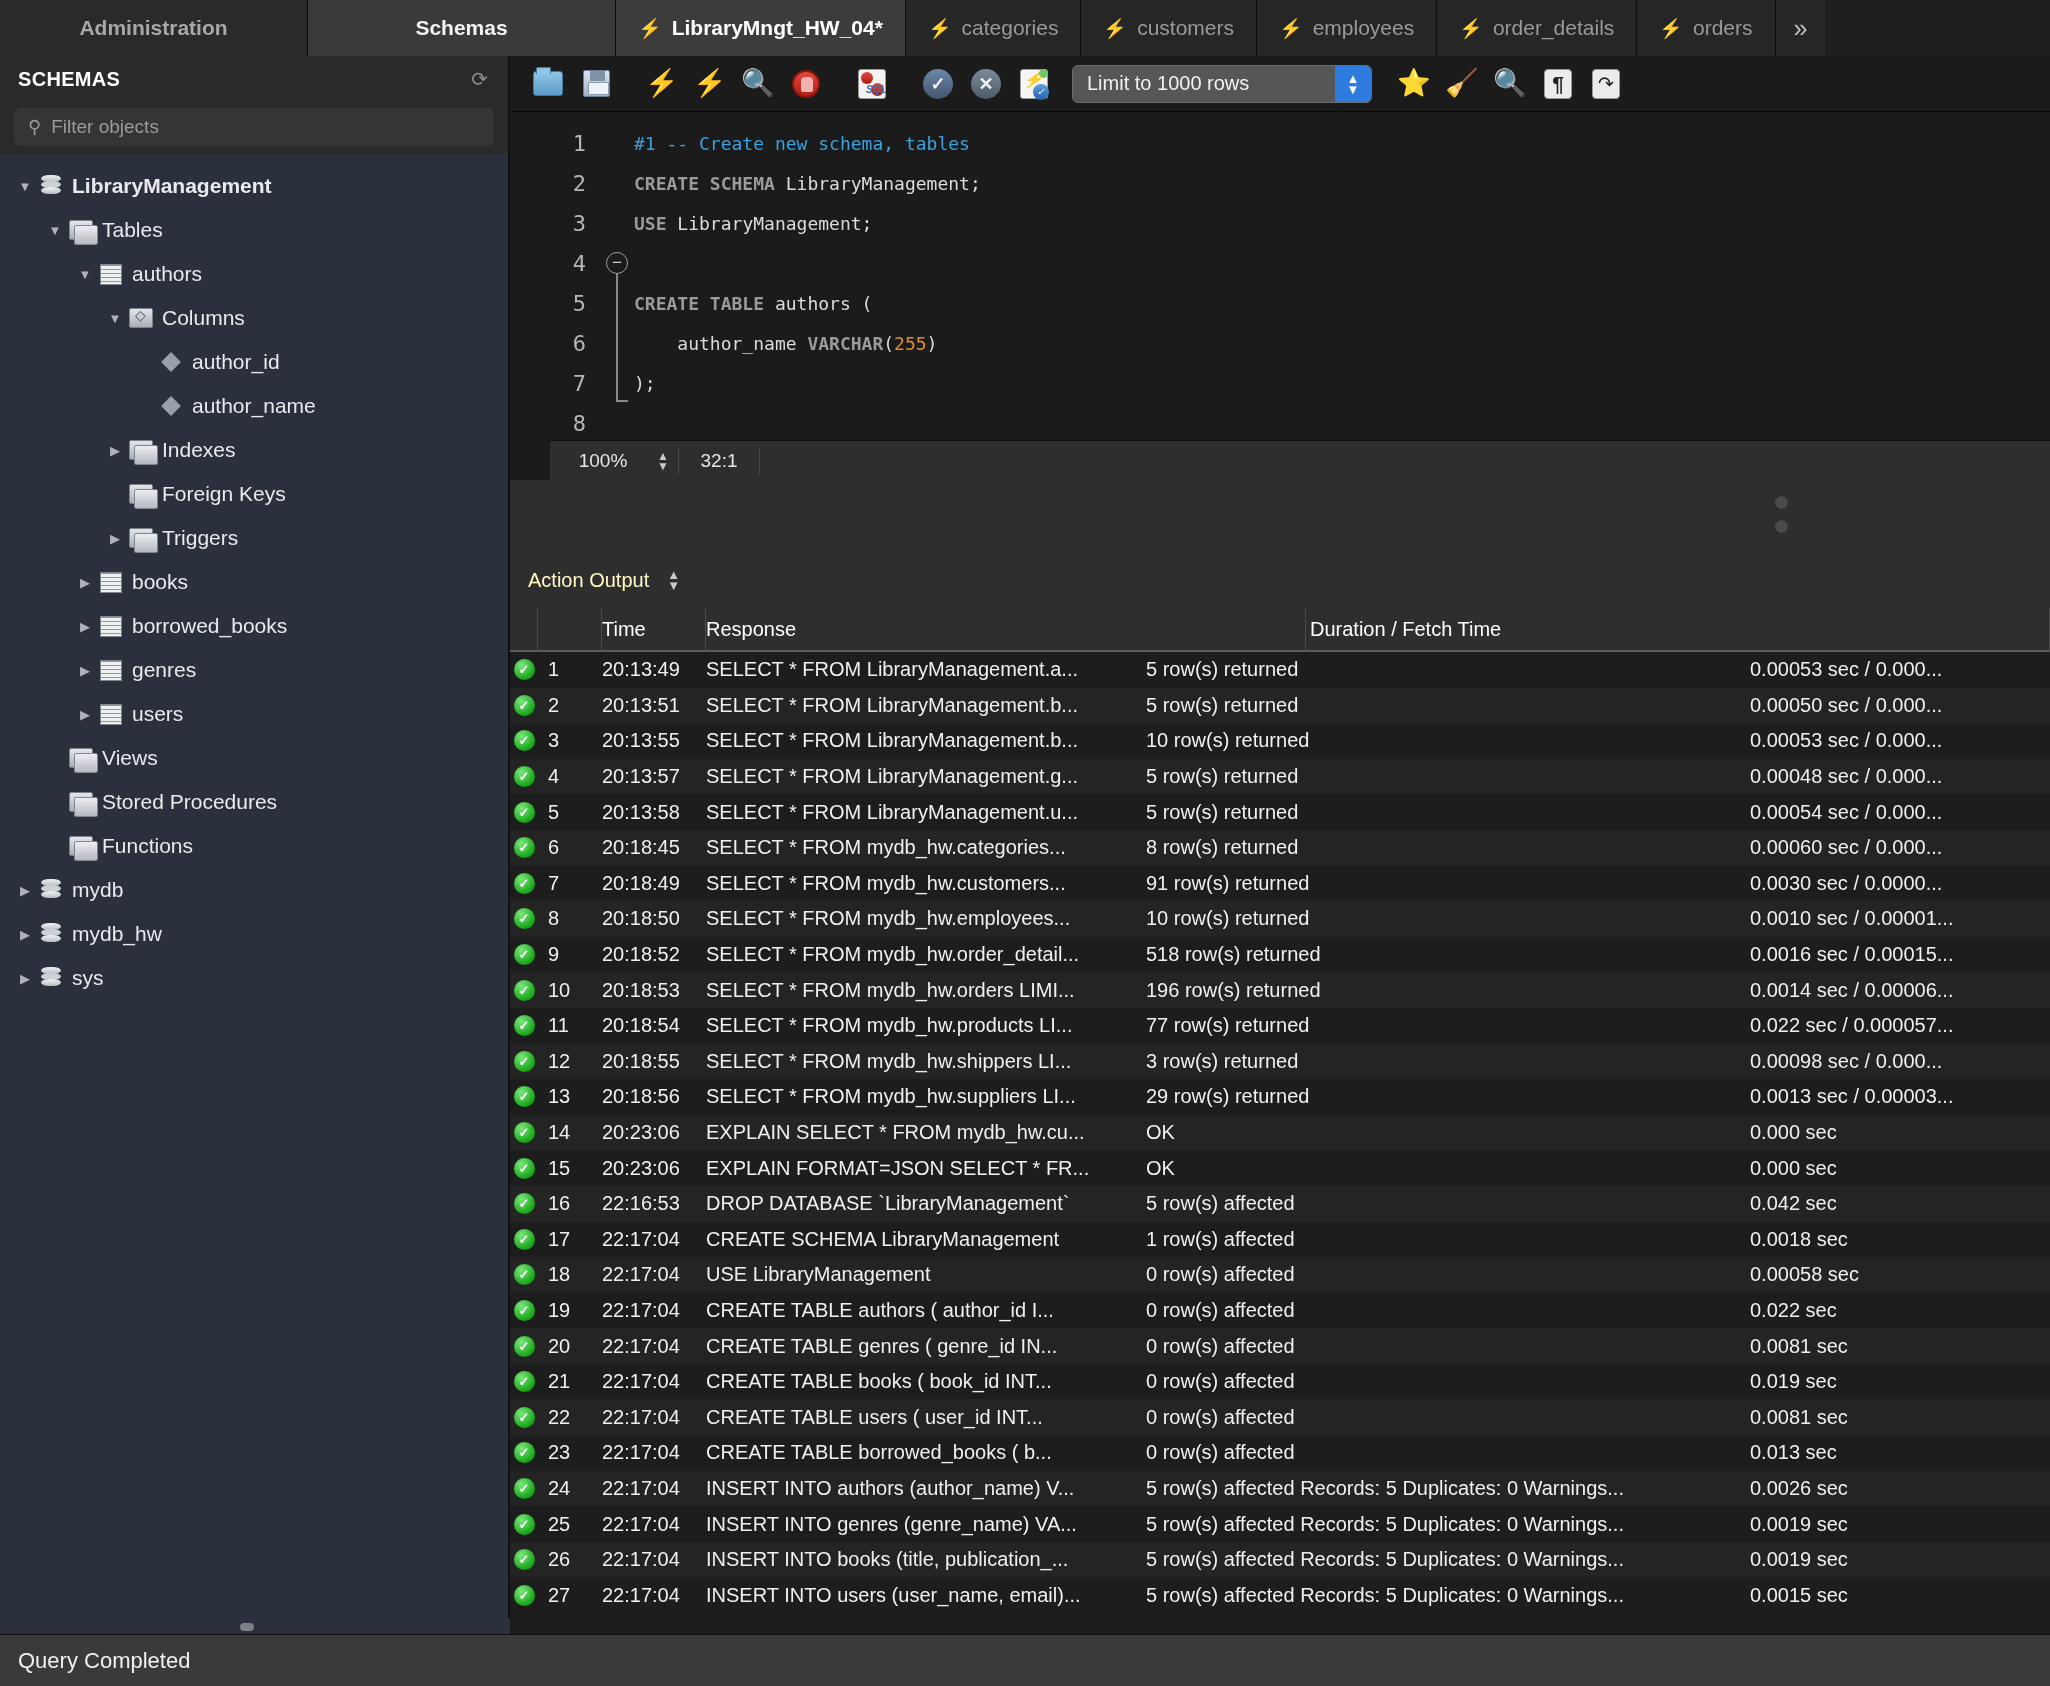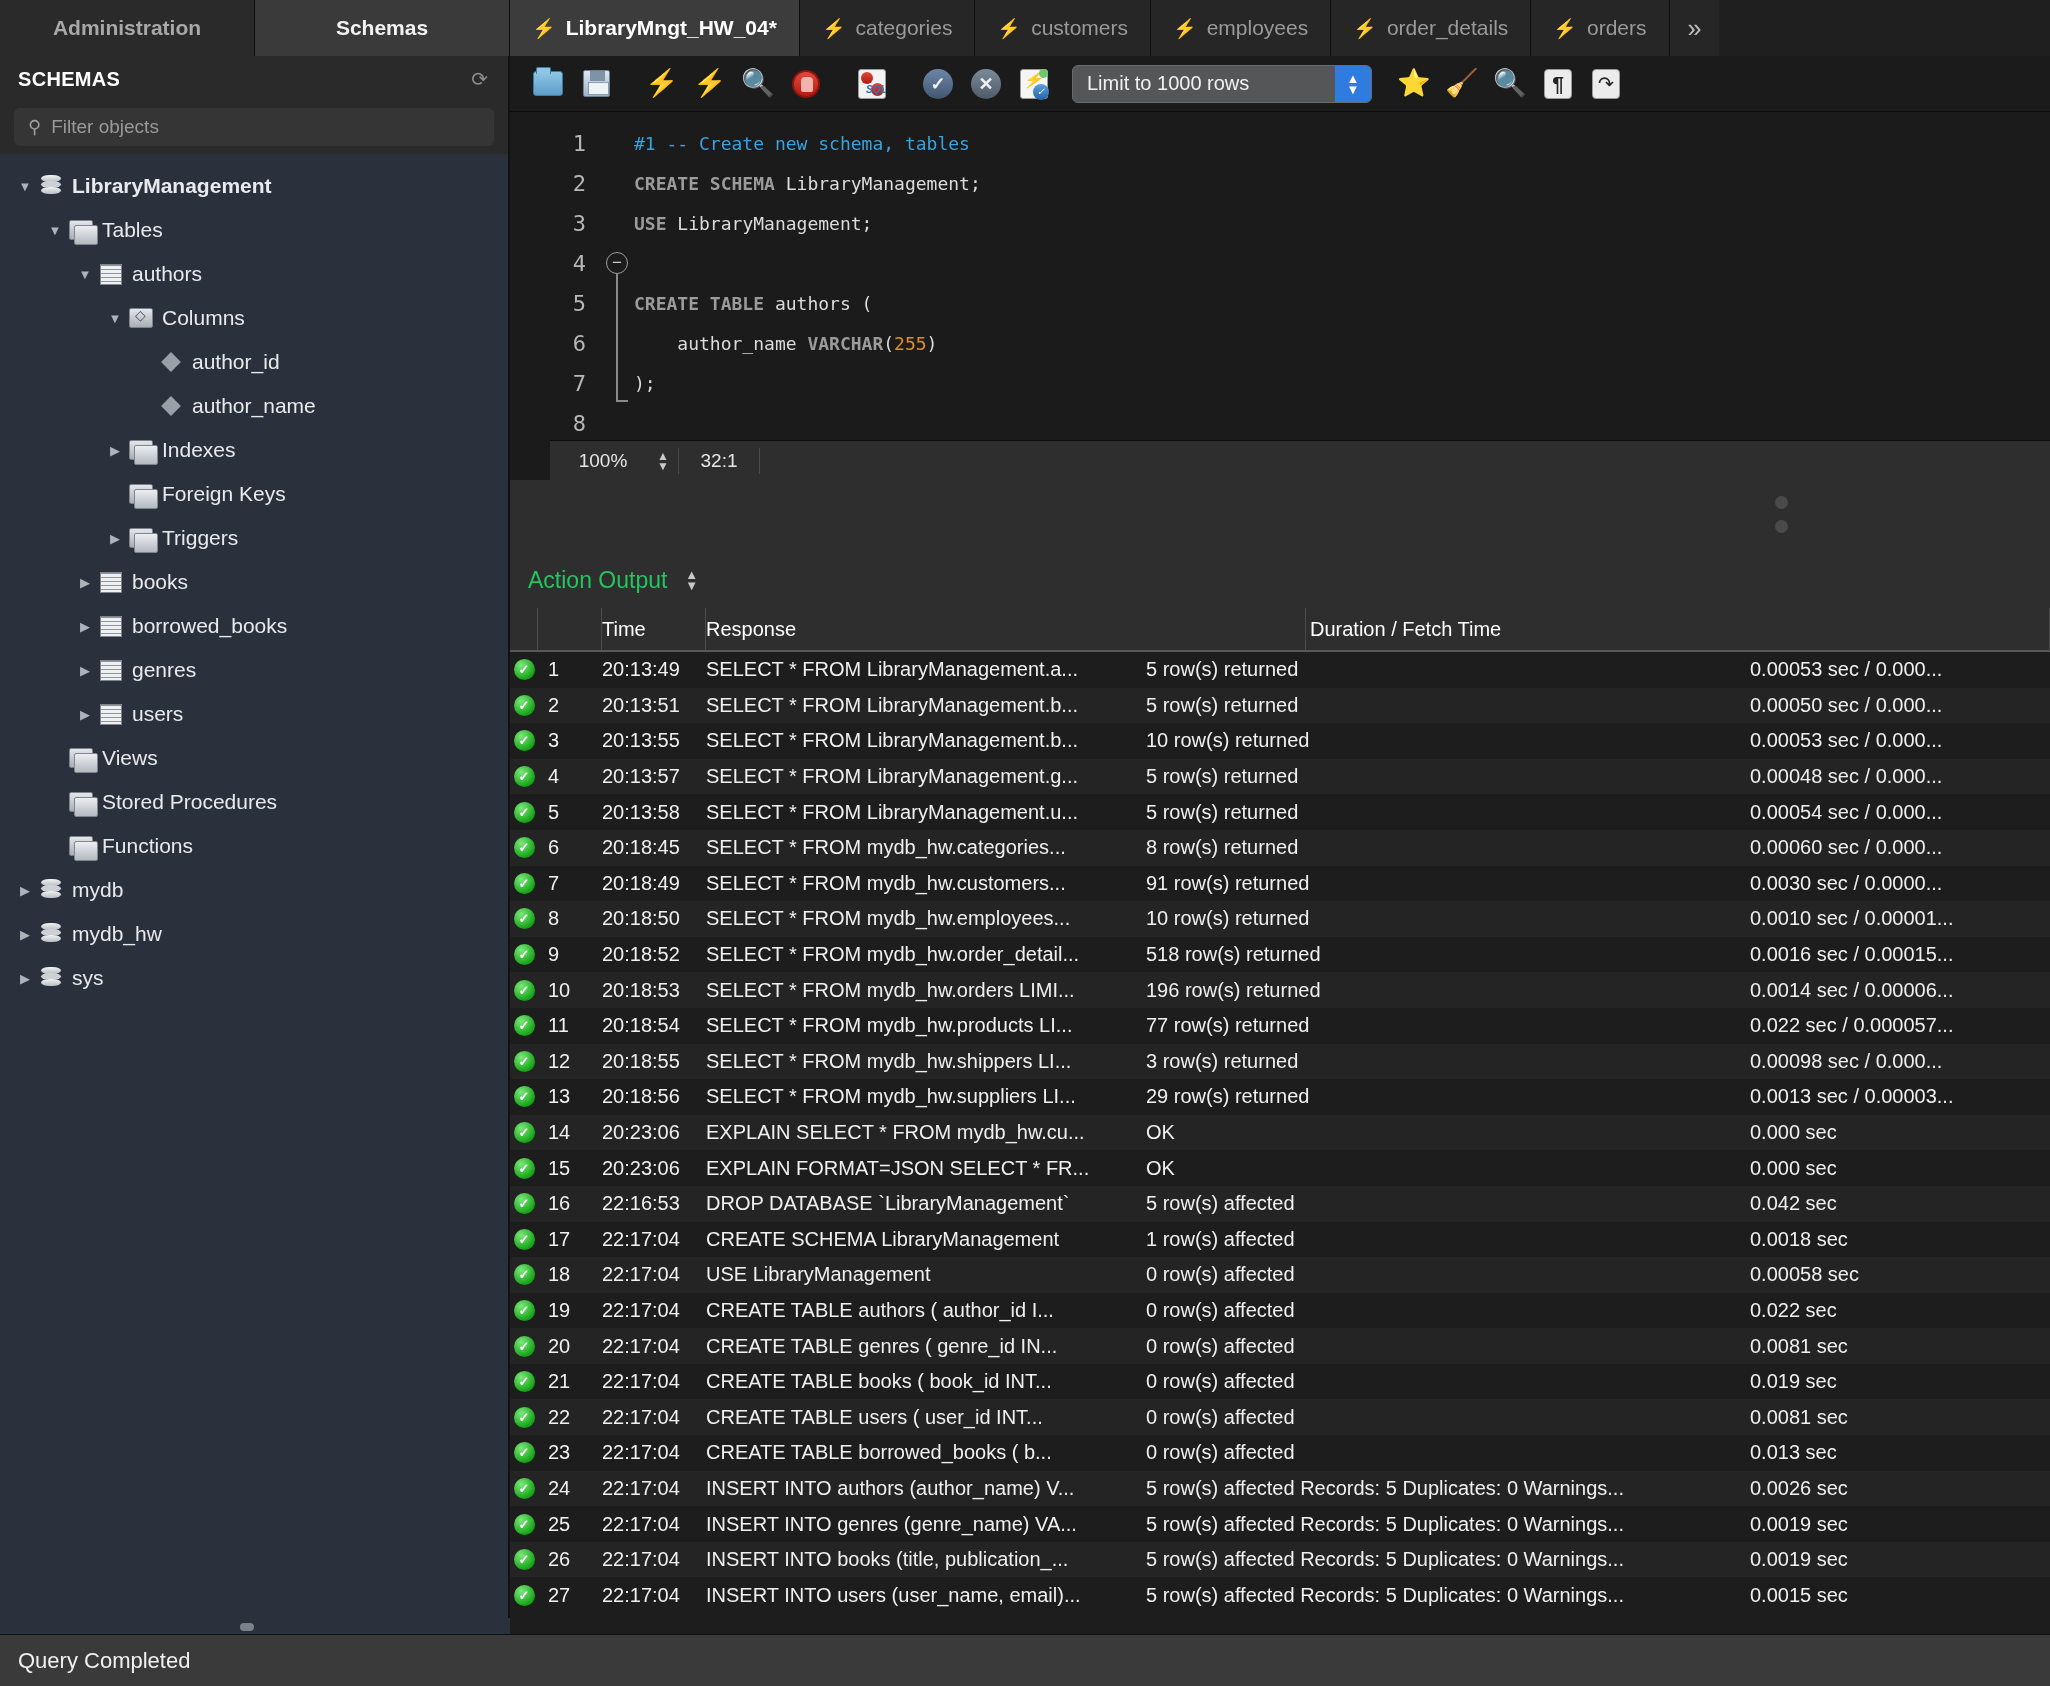--- a/index.html
+++ b/index.html
@@ -7,21 +7,21 @@
     width: 2050px; height: 1686px;
     background: #1e1e1e;
     font-family: "Liberation Sans", sans-serif;
     overflow: hidden;
     -webkit-font-smoothing: antialiased;
   }
 
   
   .topbar { display: flex; height: 56px; width: 2050px; background: #1b1b1b; }
 
-  .left-tabs { display: flex; width: 510px; height: 56px; background: #1b1b1b; }
+  .left-tabs { display: flex; width: 616px; height: 56px; background: #1b1b1b; }
   .ltab {
     flex: 1; display: flex; align-items: center; justify-content: center;
     font-size: 21px; color: #a8a8a8; font-weight: 700;
     border-right: 1px solid #0c0c0c;
     background: #2a2a2a;
   }
   .ltab.active { background: #3a3a3a; color: #f2f2f2; }
 
   .right-tabs { display: flex; flex: 1; height: 56px; background: #1f1f1f; }
   .rtab {
@@ -206,21 +206,21 @@
     font-size:12px; line-height:10px; color:#c9c9c9; }
   .vdiv { width: 1px; height: 26px; background: #4a4a4a; }
   .poscell { width: 80px; text-align: center; }
 
   .splitzone { height: 72px; background: #2e2e2e; position: relative; }
   .grip { position: absolute; left: 1265px; width: 13px; height: 13px; border-radius: 50%; background: #4a4a4a; }
   .grip.g1 { top: 16px; }
   .grip.g2 { top: 40px; }
 
   .outhead { height: 56px; background: #2e2e2e; display: flex; align-items: center; padding-left: 18px; gap: 18px; }
-  .outhead .lbl { font-size: 23px; color: #22c55e; }
+  .outhead .lbl { font-size: 20px; color: #fef9c3; }
   .outhead .chev { display:flex;flex-direction:column;align-items:center;justify-content:center;
     font-size:13px; line-height:11px; color:#c9c9c9; }
 
   
   .grid { flex: 1; background: #1d1d1d; overflow: hidden; display:flex; flex-direction: column; }
   .grow { display: flex; align-items: center; height: 35.6px; font-size: 20px; color: #f0f0f0; white-space: nowrap; }
   .ghead { height: 44px; background: #2e2e2e; color: #ffffff; font-size: 20px; border-bottom: 2px solid #5a5a5a; }
   .ghead .c { border-right: 1px solid #4b4b4b; height: 44px; line-height: 44px; }
   .c-stat { width: 28px; flex: none; display: flex; align-items: center; justify-content: center; }
   .c-num  { width: 64px; flex: none; padding-left: 10px; }

